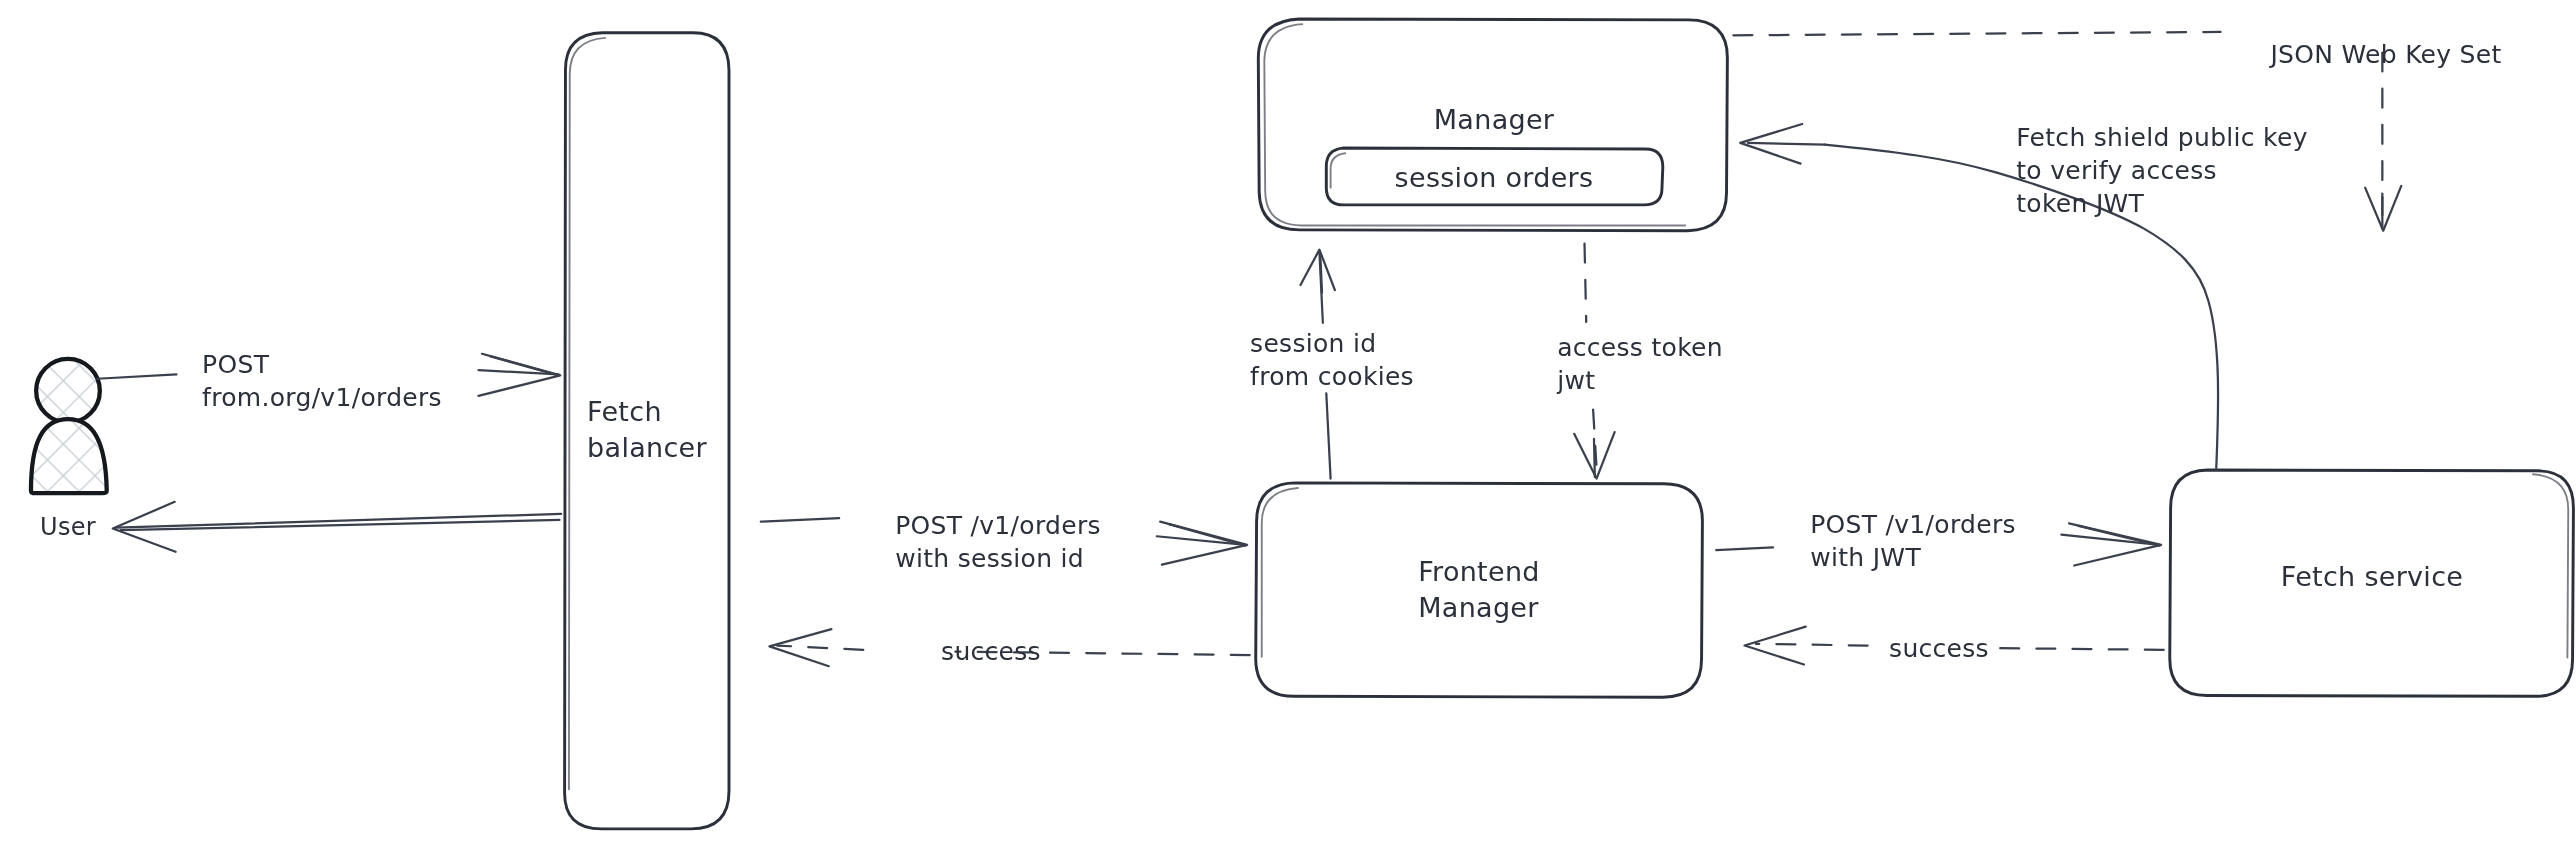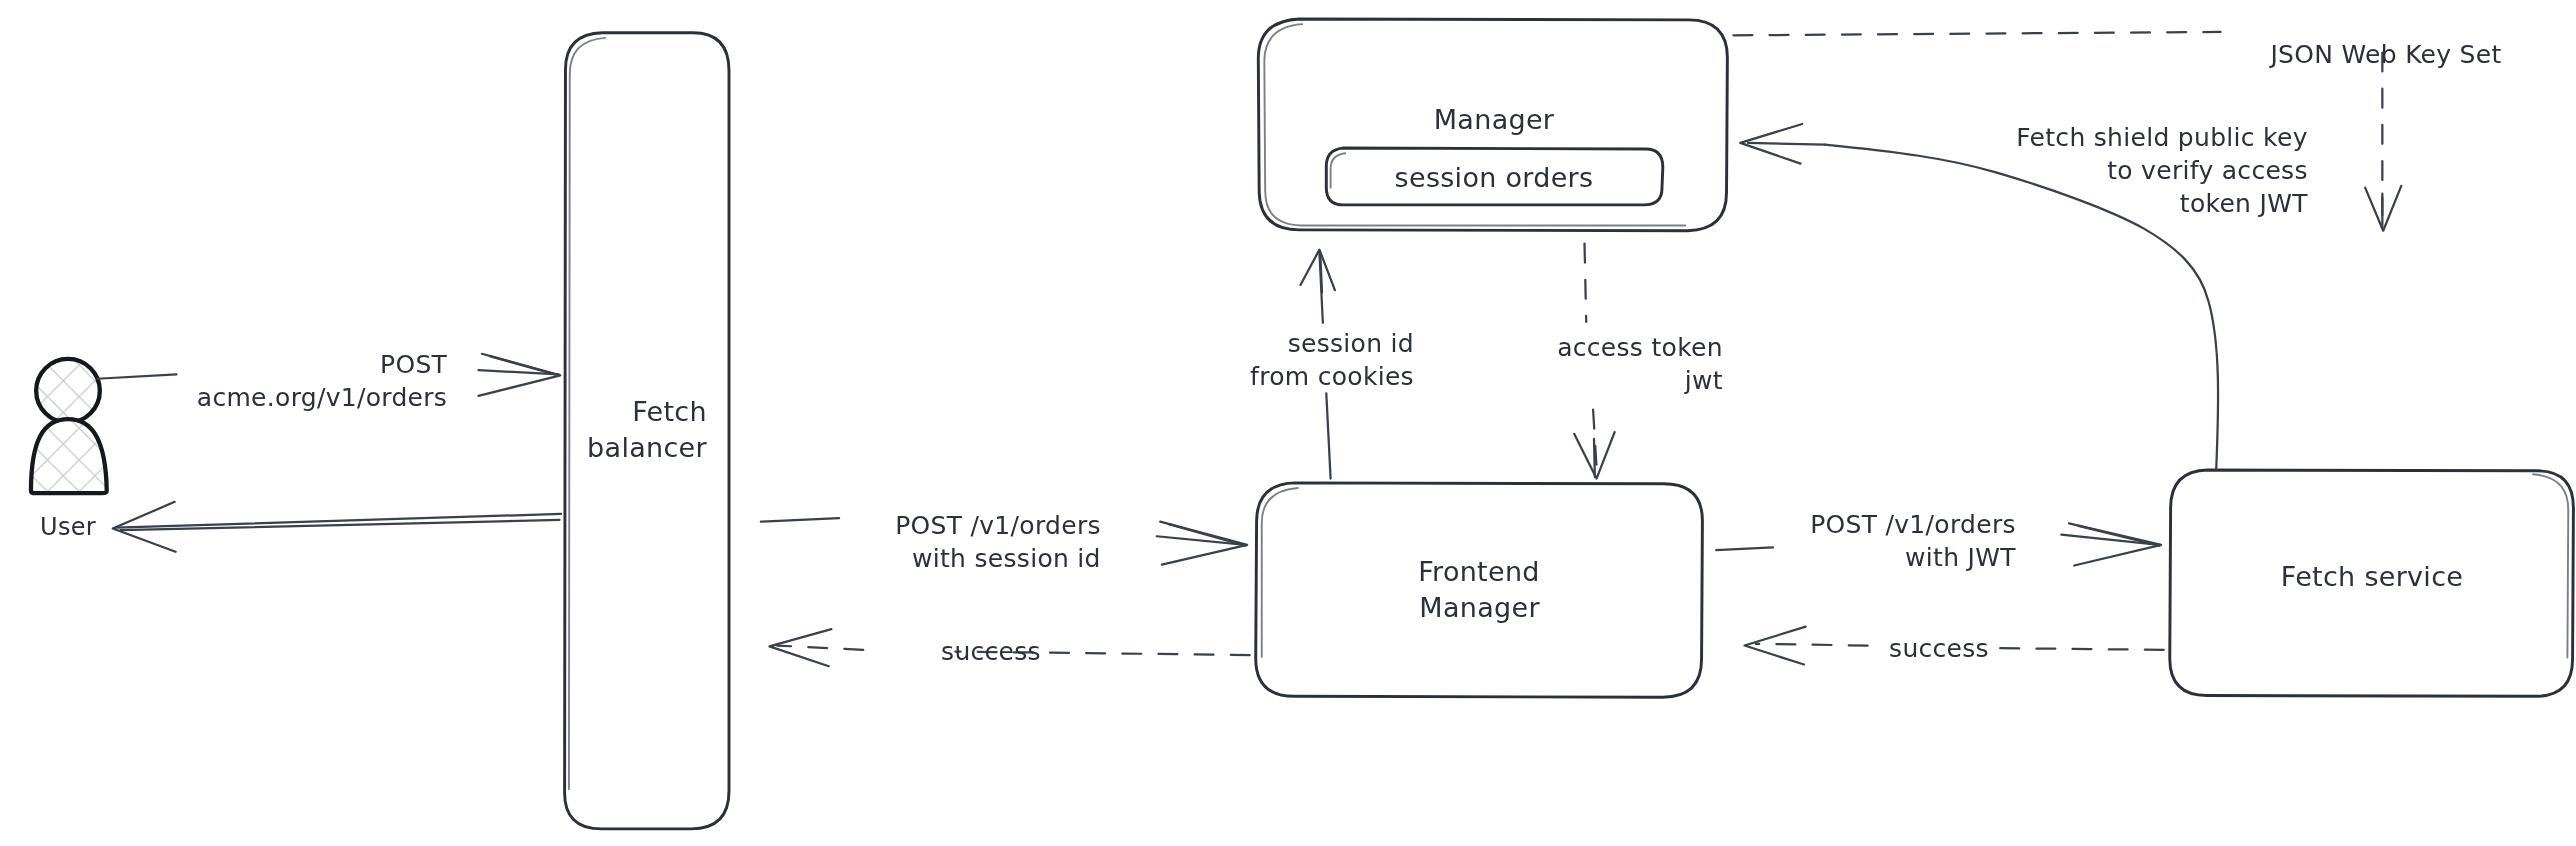--- a/index.html
+++ b/index.html
@@ -54,21 +54,21 @@
     opacity: .62;
   }
   .lbl {
     position: absolute;
     color: #2b303b;
     font-family: "DejaVu Sans", sans-serif;
     font-size: 26px;
     line-height: 1.32;
     letter-spacing: 0.3px;
     white-space: pre;
-    text-align: right;
+    text-align: left;
     transform: translate(-50%, -50%);
     pointer-events: none;
   }
   .lbl.node-label { font-size: 27px; }
   .lbl.edge-label { font-size: 25px; }
   .lbl.actor-label { font-size: 24px; }
 </style>
 </head>
 <body>
 
@@ -188,21 +188,21 @@
   <div class="lbl node-label" style="left:1494px; top:120px;">Manager</div>
 
   <div class="lbl node-label" style="left:1494px; top:178px;">session orders</div>
 
   <div class="lbl node-label" style="left:1479px; top:590px;">Frontend
 Manager</div>
 
   <div class="lbl node-label" style="left:2372px; top:577px;">Fetch service</div>
 
   <div class="lbl edge-label" style="left:322px; top:381px;">POST
-acme.org/v1/orders</div>
+from.org/v1/orders</div>
 
   <div class="lbl edge-label" style="left:998px; top:542px;">POST /v1/orders
 with session id</div>
 
   <div class="lbl edge-label" style="left:991px; top:651px;">success</div>
 
   <div class="lbl edge-label" style="left:1332px; top:360px;">session id
 from cookies</div>
 
   <div class="lbl edge-label" style="left:1640px; top:364px;">access token

